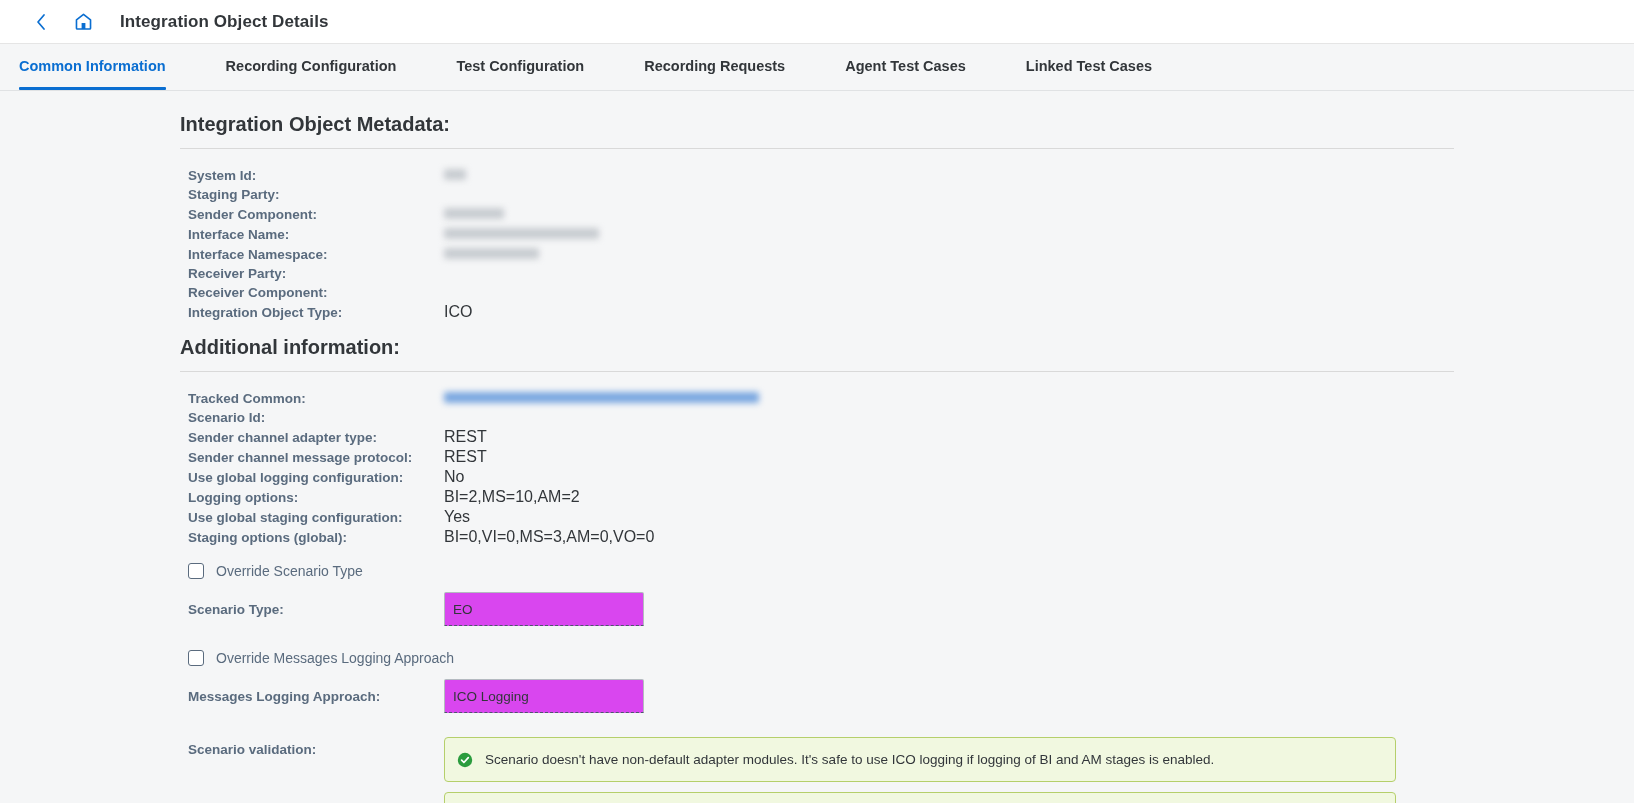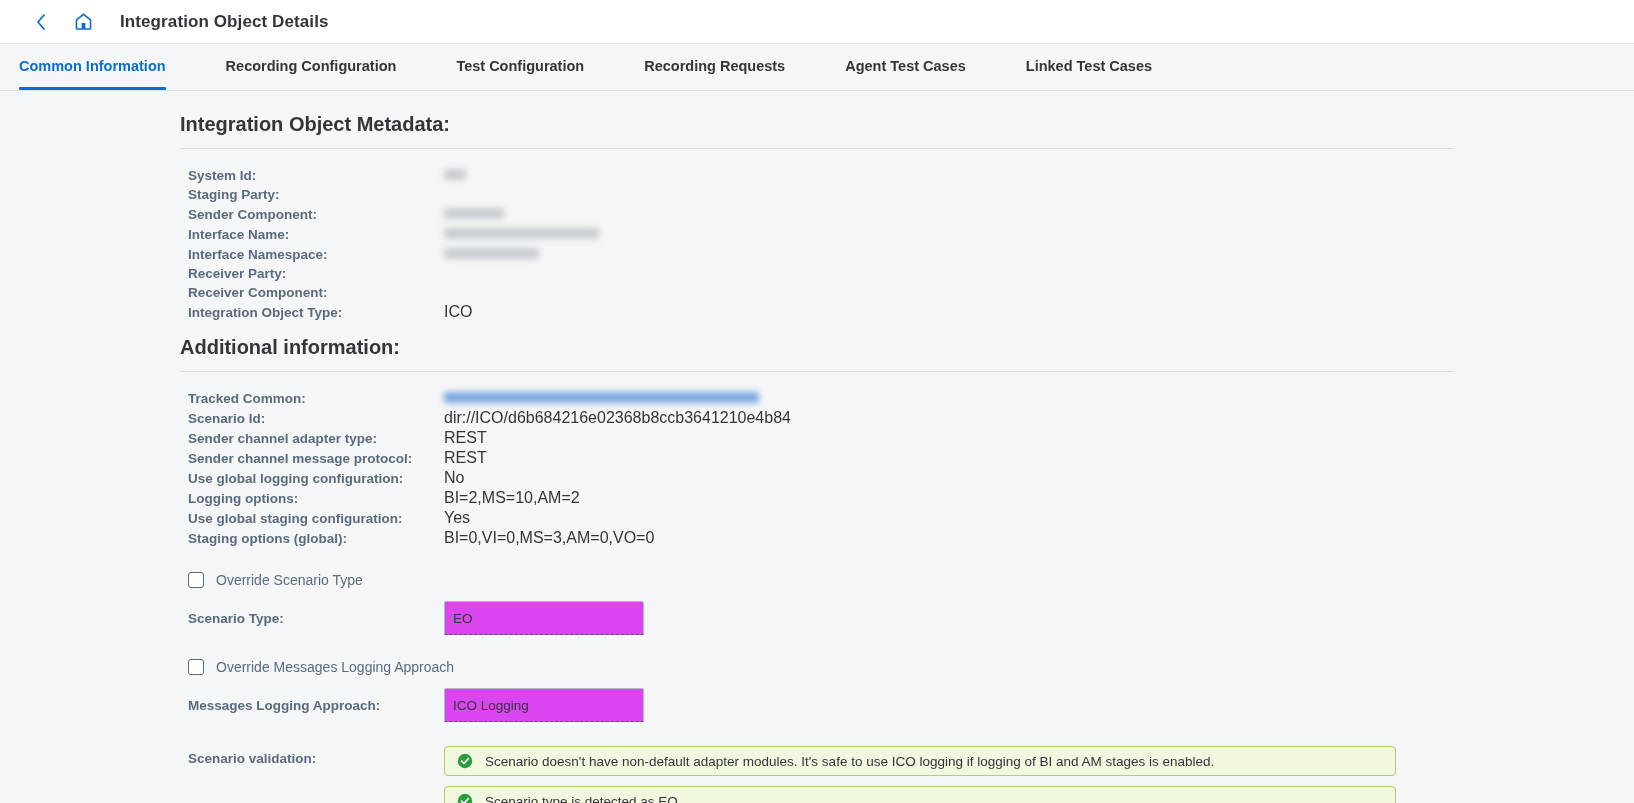--- a/index.html
+++ b/index.html
@@ -156,21 +156,21 @@
     font-family: "Liberation Sans", sans-serif;
     font-size: 13.5px;
     color: #32363a;
     padding: 16px 8px;
     outline: none;
   }
   .msg {
     border: 1px solid #b5cf6b;
     background: #f1f8e0;
     border-radius: 4px;
-    height: 30px;
+    height: 45px;
     display: flex;
     align-items: center;
     padding: 0 12px;
     margin-bottom: 10px;
     width: 952px;
   }
   .msg-icon { flex: none; display: flex; align-items: center; }
   .msg-text {
     margin-left: 12px;
     font-size: 13.5px;
@@ -247,21 +247,20 @@
 
     <div class="section-title" style="margin-top:14px;">Additional information:</div>
     <div class="rule"></div>
     <div class="fields" id="additional-fields">
         <div class="frow">
           <div class="flabel">Tracked Common:</div>
           <div class="fvalue"><span class="redacted blue" style="width: 315px;"></span></div>
         </div>
         <div class="frow">
           <div class="flabel">Scenario Id:</div>
-          <div class="fvalue">dir://ICO/d6b684216e02368b8ccb3641210e4b84</div>
         </div>
         <div class="frow">
           <div class="flabel">Sender channel adapter type:</div>
           <div class="fvalue">REST</div>
         </div>
         <div class="frow">
           <div class="flabel">Sender channel message protocol:</div>
           <div class="fvalue">REST</div>
         </div>
         <div class="frow">
@@ -275,21 +274,21 @@
         <div class="frow">
           <div class="flabel">Use global staging configuration:</div>
           <div class="fvalue">Yes</div>
         </div>
         <div class="frow">
           <div class="flabel">Staging options (global):</div>
           <div class="fvalue">BI=0,VI=0,MS=3,AM=0,VO=0</div>
         </div>
       </div>
 
-    <div class="checkrow" style="margin-top:24px;">
+    <div class="checkrow" style="margin-top:16px;">
       <div class="cbox"></div>
       <div class="cblabel">Override Scenario Type</div>
     </div>
 
     <div class="inputrow" style="margin-top:13px;">
       <div class="flabel">Scenario Type:</div>
       <input class="fiori-input" type="text" value="EO" style="">
     </div>
 
     <div class="checkrow" style="margin-top:24px;">

